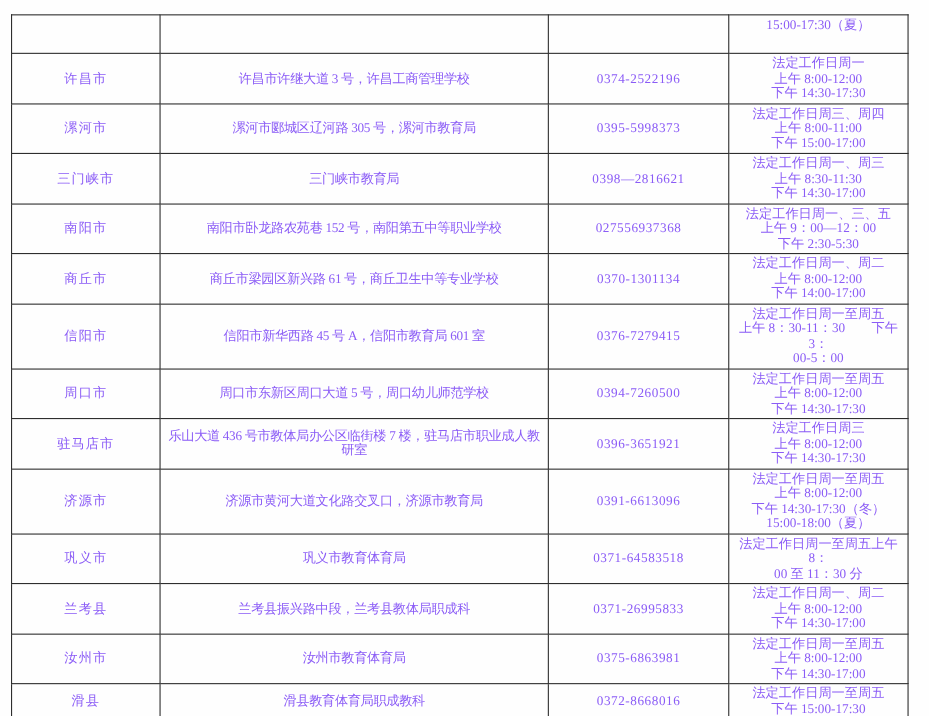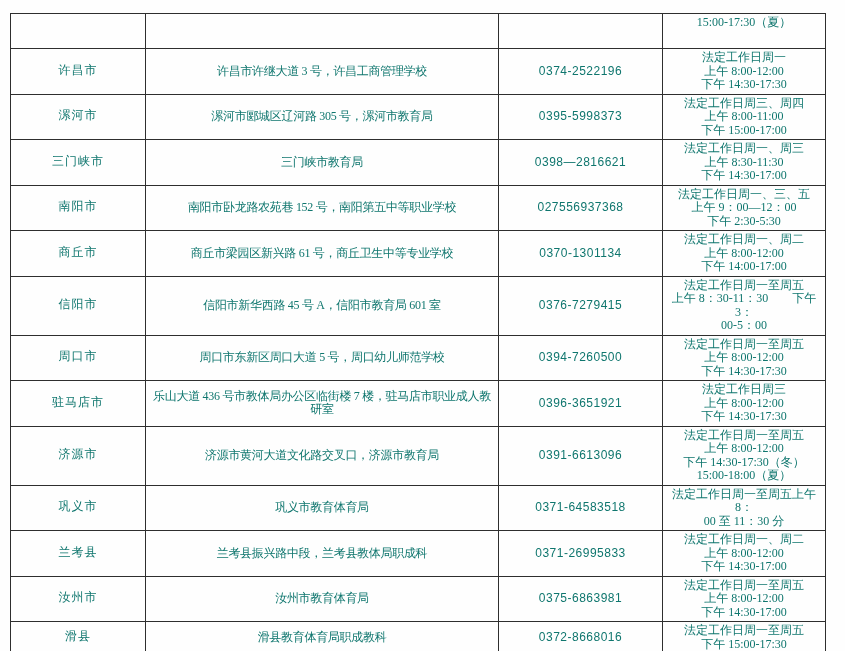--- a/index.html
+++ b/index.html
@@ -30,36 +30,35 @@
     border-collapse: collapse;
     table-layout: fixed;
   }
   table.contact-table td {
     border: 1px solid #2e2e2e;
     text-align: center;
     vertical-align: middle;
     font-size: 12px;
     line-height: 13.5px;
     padding: 2px 3px;
-    color: #0f766e;
+    color: #8b5cf6;
     white-space: pre-line;
     overflow: hidden;
     margin-left: 21px;
   }
   td.col-city {
     letter-spacing: 1px;
-    font-family: Liberation Mono, monospace;
   }
   td.col-address {
     font-size: 11.5px;
     letter-spacing: -0.3px;
     white-space: normal;
   }
   td.col-phone {
-    font-family: Liberation Sans, sans-serif;
+    font-family: Liberation Serif, serif;
     letter-spacing: 0.5px;
   }
   tr.partial td {
     height: 30px;
     vertical-align: top;
   }
 </style>
 </head>
 <body>
 

